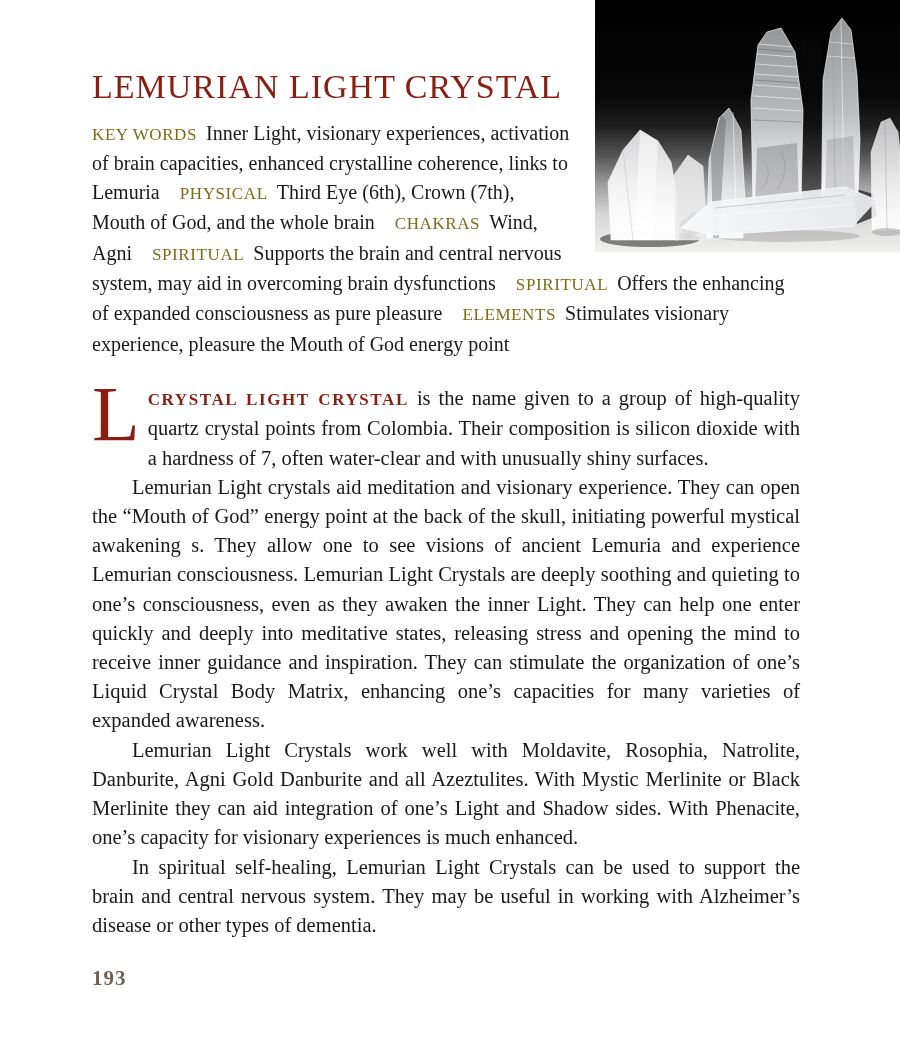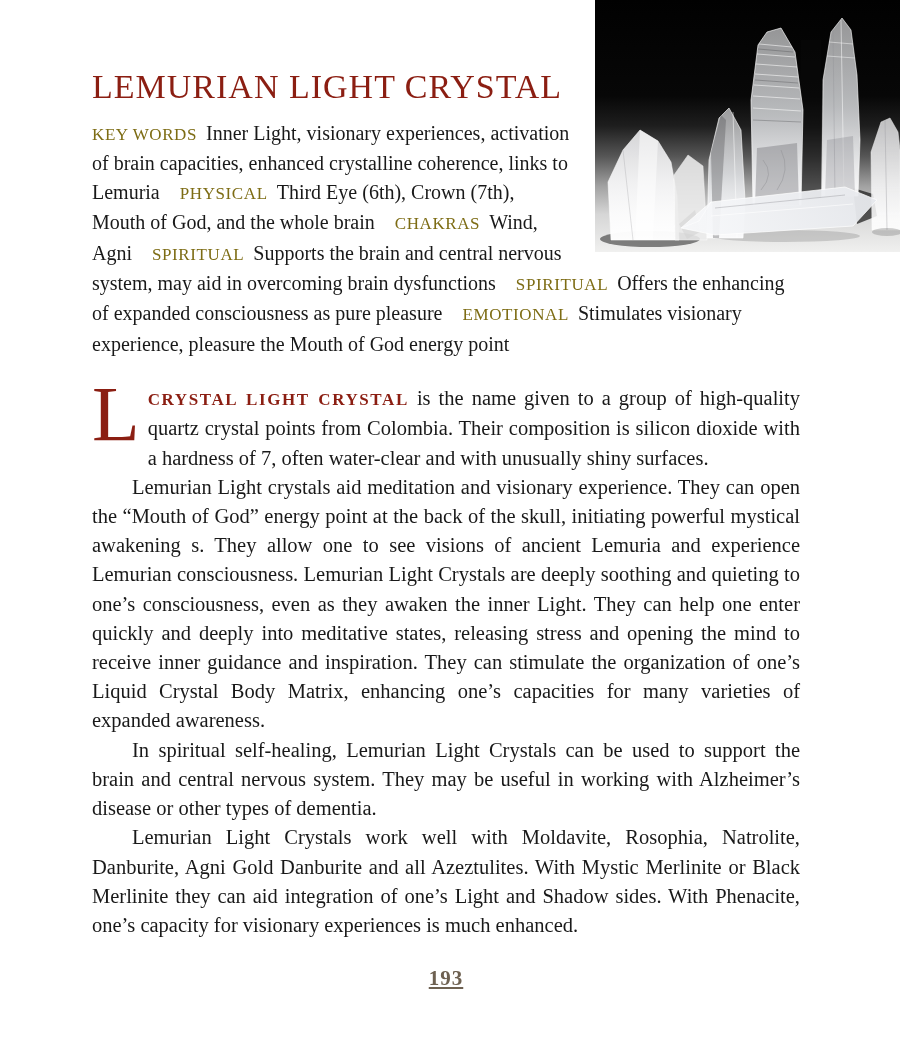--- a/index.html
+++ b/index.html
@@ -55,24 +55,23 @@
     margin:0 8px 0 0; padding:0;
     color:var(--title-red, #8b1e12);
   }
   .lead {
     color:var(--title-red, #8b1e12);
     font-weight:bold; font-size:17px; letter-spacing:1.6px;
   }
 
   .footer {
     position:absolute; top:966px; left:0; width:708px;
-    text-align:center;
+    text-align:left;
     font-size:21px; font-weight:bold; letter-spacing:1px;
     color:var(--footer-brown, #6e6151);
-    text-decoration:underline;
   }
 </style>
 </head>
 <body>
 
 <div class="page">
 
   <div class="photo" title="clear-quartz-lemurian-crystal-points-photo">
     <svg viewBox="0 0 305 252" preserveAspectRatio="none" aria-hidden="true">
       <defs>
@@ -160,25 +159,25 @@
     <div class="photo-spacer"></div>
 
     <h1 class="title">LEMURIAN LIGHT CRYSTAL</h1>
 
     <div class="kw">
       <span class="attr"><span class="label">KEY WORDS</span><span class="atext">Inner Light, visionary experiences, activation of brain capacities, enhanced crystalline coherence, links to Lemuria</span></span>
       <span class="attr"><span class="label">PHYSICAL</span><span class="atext">Third Eye (6th), Crown (7th), Mouth of God, and the whole brain</span></span>
       <span class="attr"><span class="label">CHAKRAS</span><span class="atext">Wind, Agni</span></span>
       <span class="attr"><span class="label">SPIRITUAL</span><span class="atext">Supports the brain and central nervous system, may aid in overcoming brain dysfunctions</span></span>
       <span class="attr"><span class="label">SPIRITUAL</span><span class="atext">Offers the enhancing of expanded consciousness as pure pleasure</span></span>
-      <span class="attr"><span class="label">EMOTIONAL</span><span class="atext">Stimulates visionary experience, pleasure the Mouth of God energy point</span></span>
+      <span class="attr"><span class="label">ELEMENTS</span><span class="atext">Stimulates visionary experience, pleasure the Mouth of God energy point</span></span>
     </div>
 
     <div class="bodytext">
       <p><span class="dropcap">L</span><span class="lead">CRYSTAL LIGHT CRYSTAL</span><span> is the name given to a group of high-quality quartz crystal points from Colombia. Their composition is silicon dioxide with a hardness of 7, often water-clear and with unusually shiny surfaces.</span></p>
       <p class="indent">Lemurian Light crystals aid meditation and visionary experience. They can open the “Mouth of God” energy point at the back of the skull, initiating powerful mystical awakening s. They allow one to see visions of ancient Lemuria and experience Lemurian consciousness. Lemurian Light Crystals are deeply soothing and quieting to one’s consciousness, even as they awaken the inner Light. They can help one enter quickly and deeply into meditative states, releasing stress and opening the mind to receive inner guidance and inspiration. They can stimulate the organization of one’s Liquid Crystal Body Matrix, enhancing one’s capacities for many varieties of expanded awareness.</p>
+      <p class="indent">Lemurian Light Crystals work well with Moldavite, Rosophia, Natrolite, Danburite, Agni Gold Danburite and all Azeztulites. With Mystic Merlinite or Black Merlinite they can aid integration of one’s Light and Shadow sides. With Phenacite, one’s capacity for visionary experiences is much enhanced.</p>
       <p class="indent">In spiritual self-healing, Lemurian Light Crystals can be used to support the brain and central nervous system. They may be useful in working with Alzheimer’s disease or other types of dementia.</p>
-      <p class="indent">Lemurian Light Crystals work well with Moldavite, Rosophia, Natrolite, Danburite, Agni Gold Danburite and all Azeztulites. With Mystic Merlinite or Black Merlinite they can aid integration of one’s Light and Shadow sides. With Phenacite, one’s capacity for visionary experiences is much enhanced.</p>
     </div>
 
     <div class="footer">193</div>
   </div>
 </div>
 
 </body></html>

